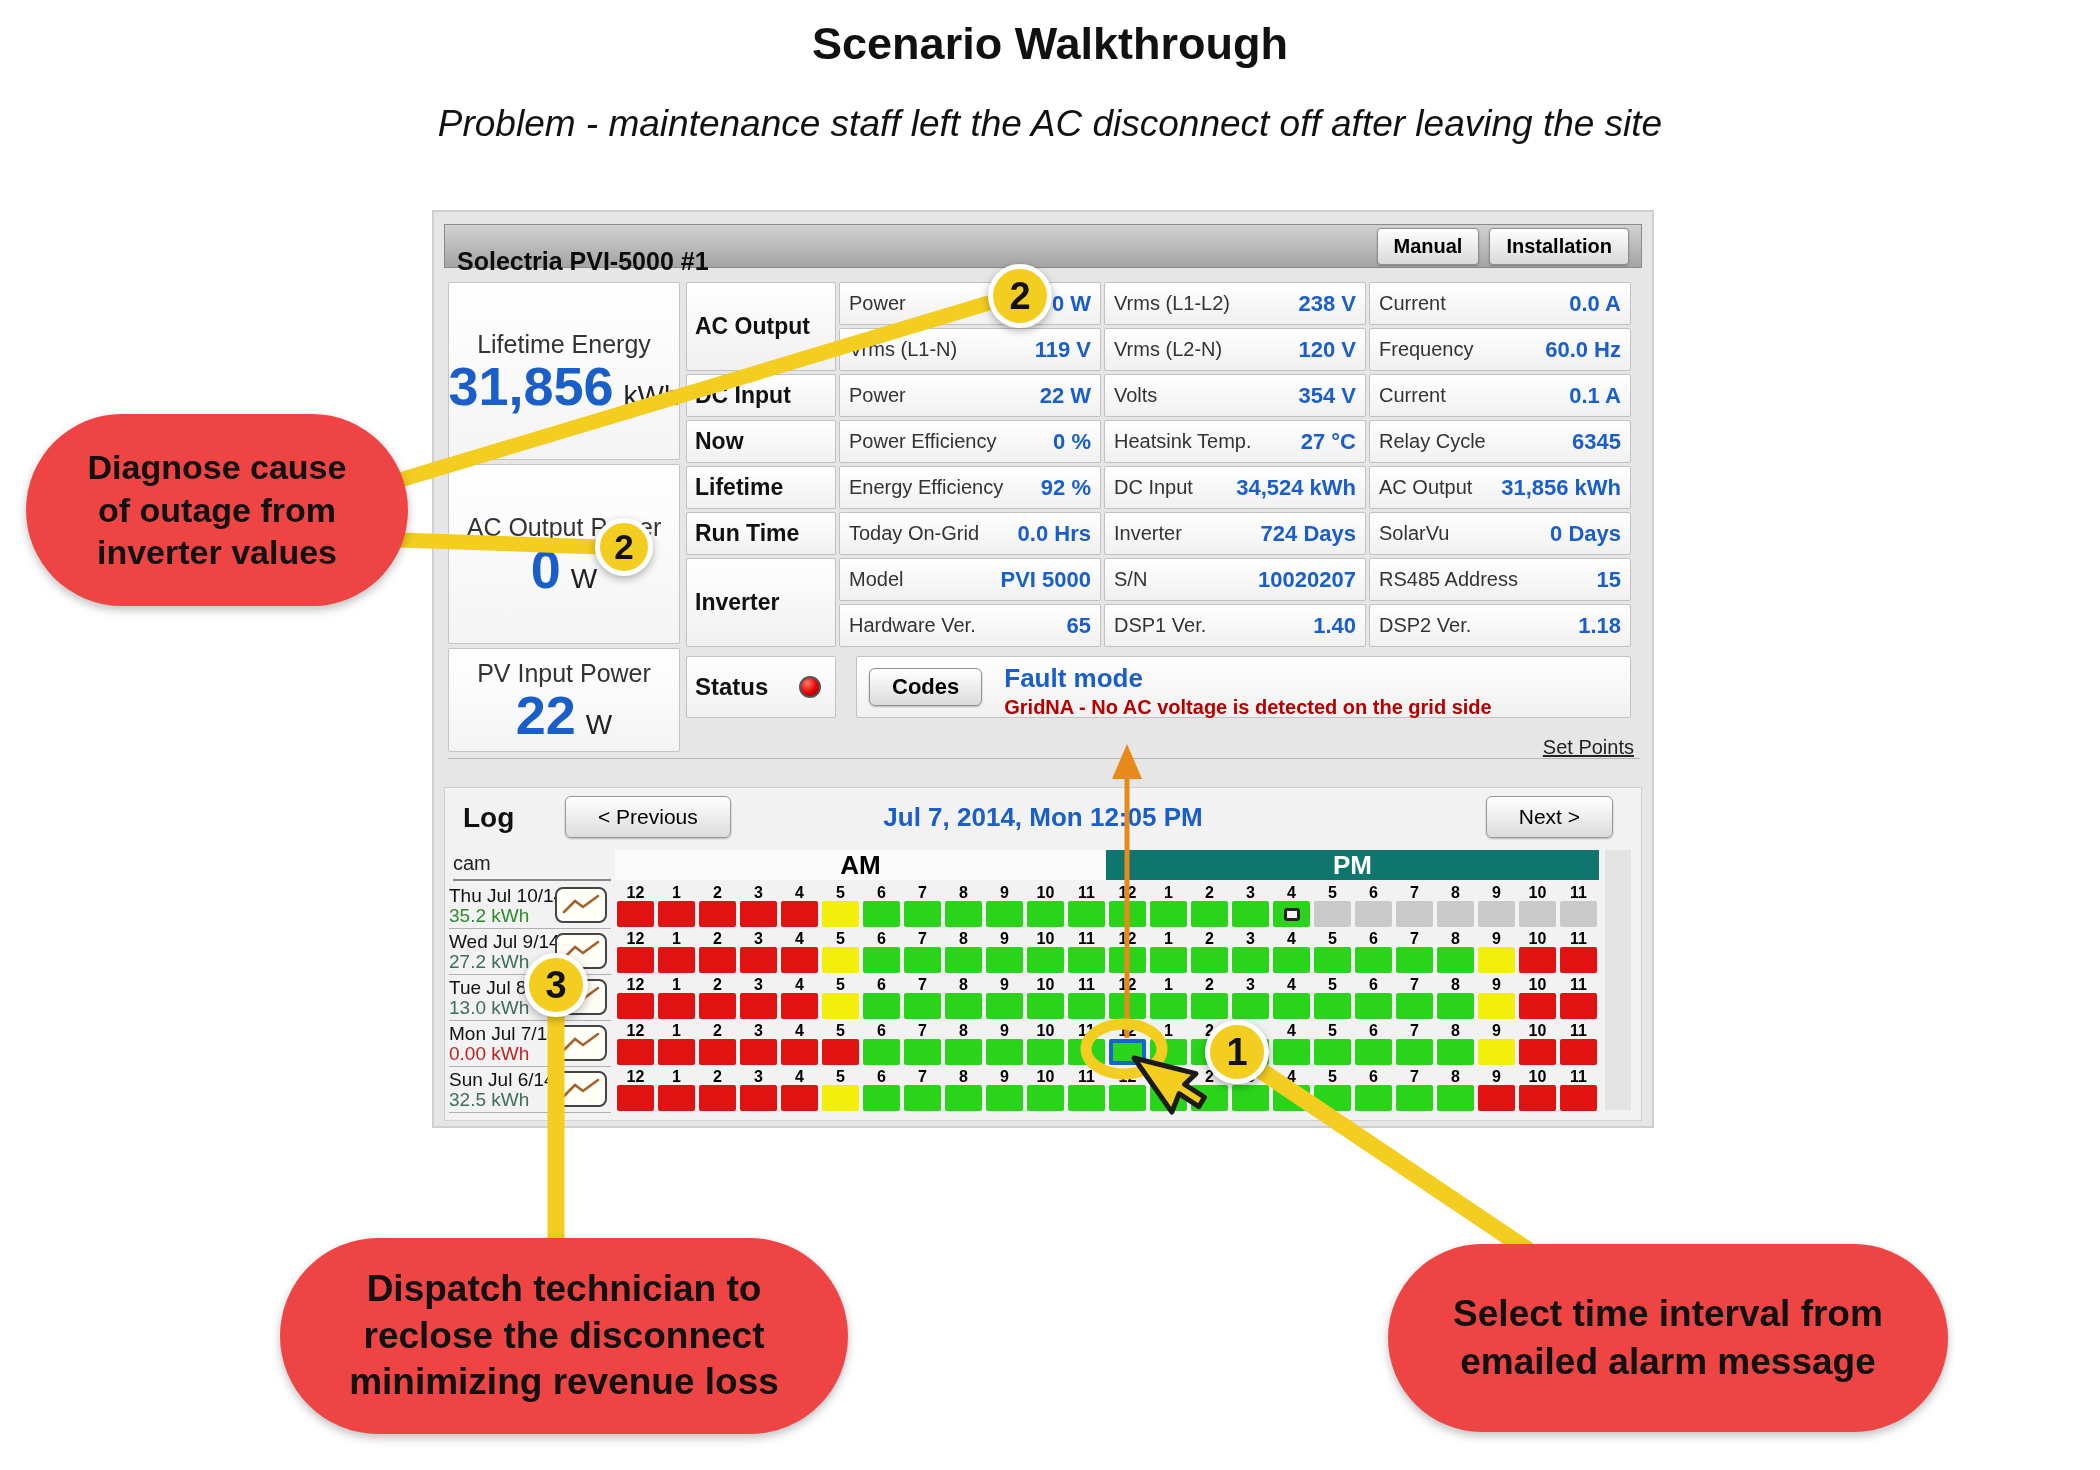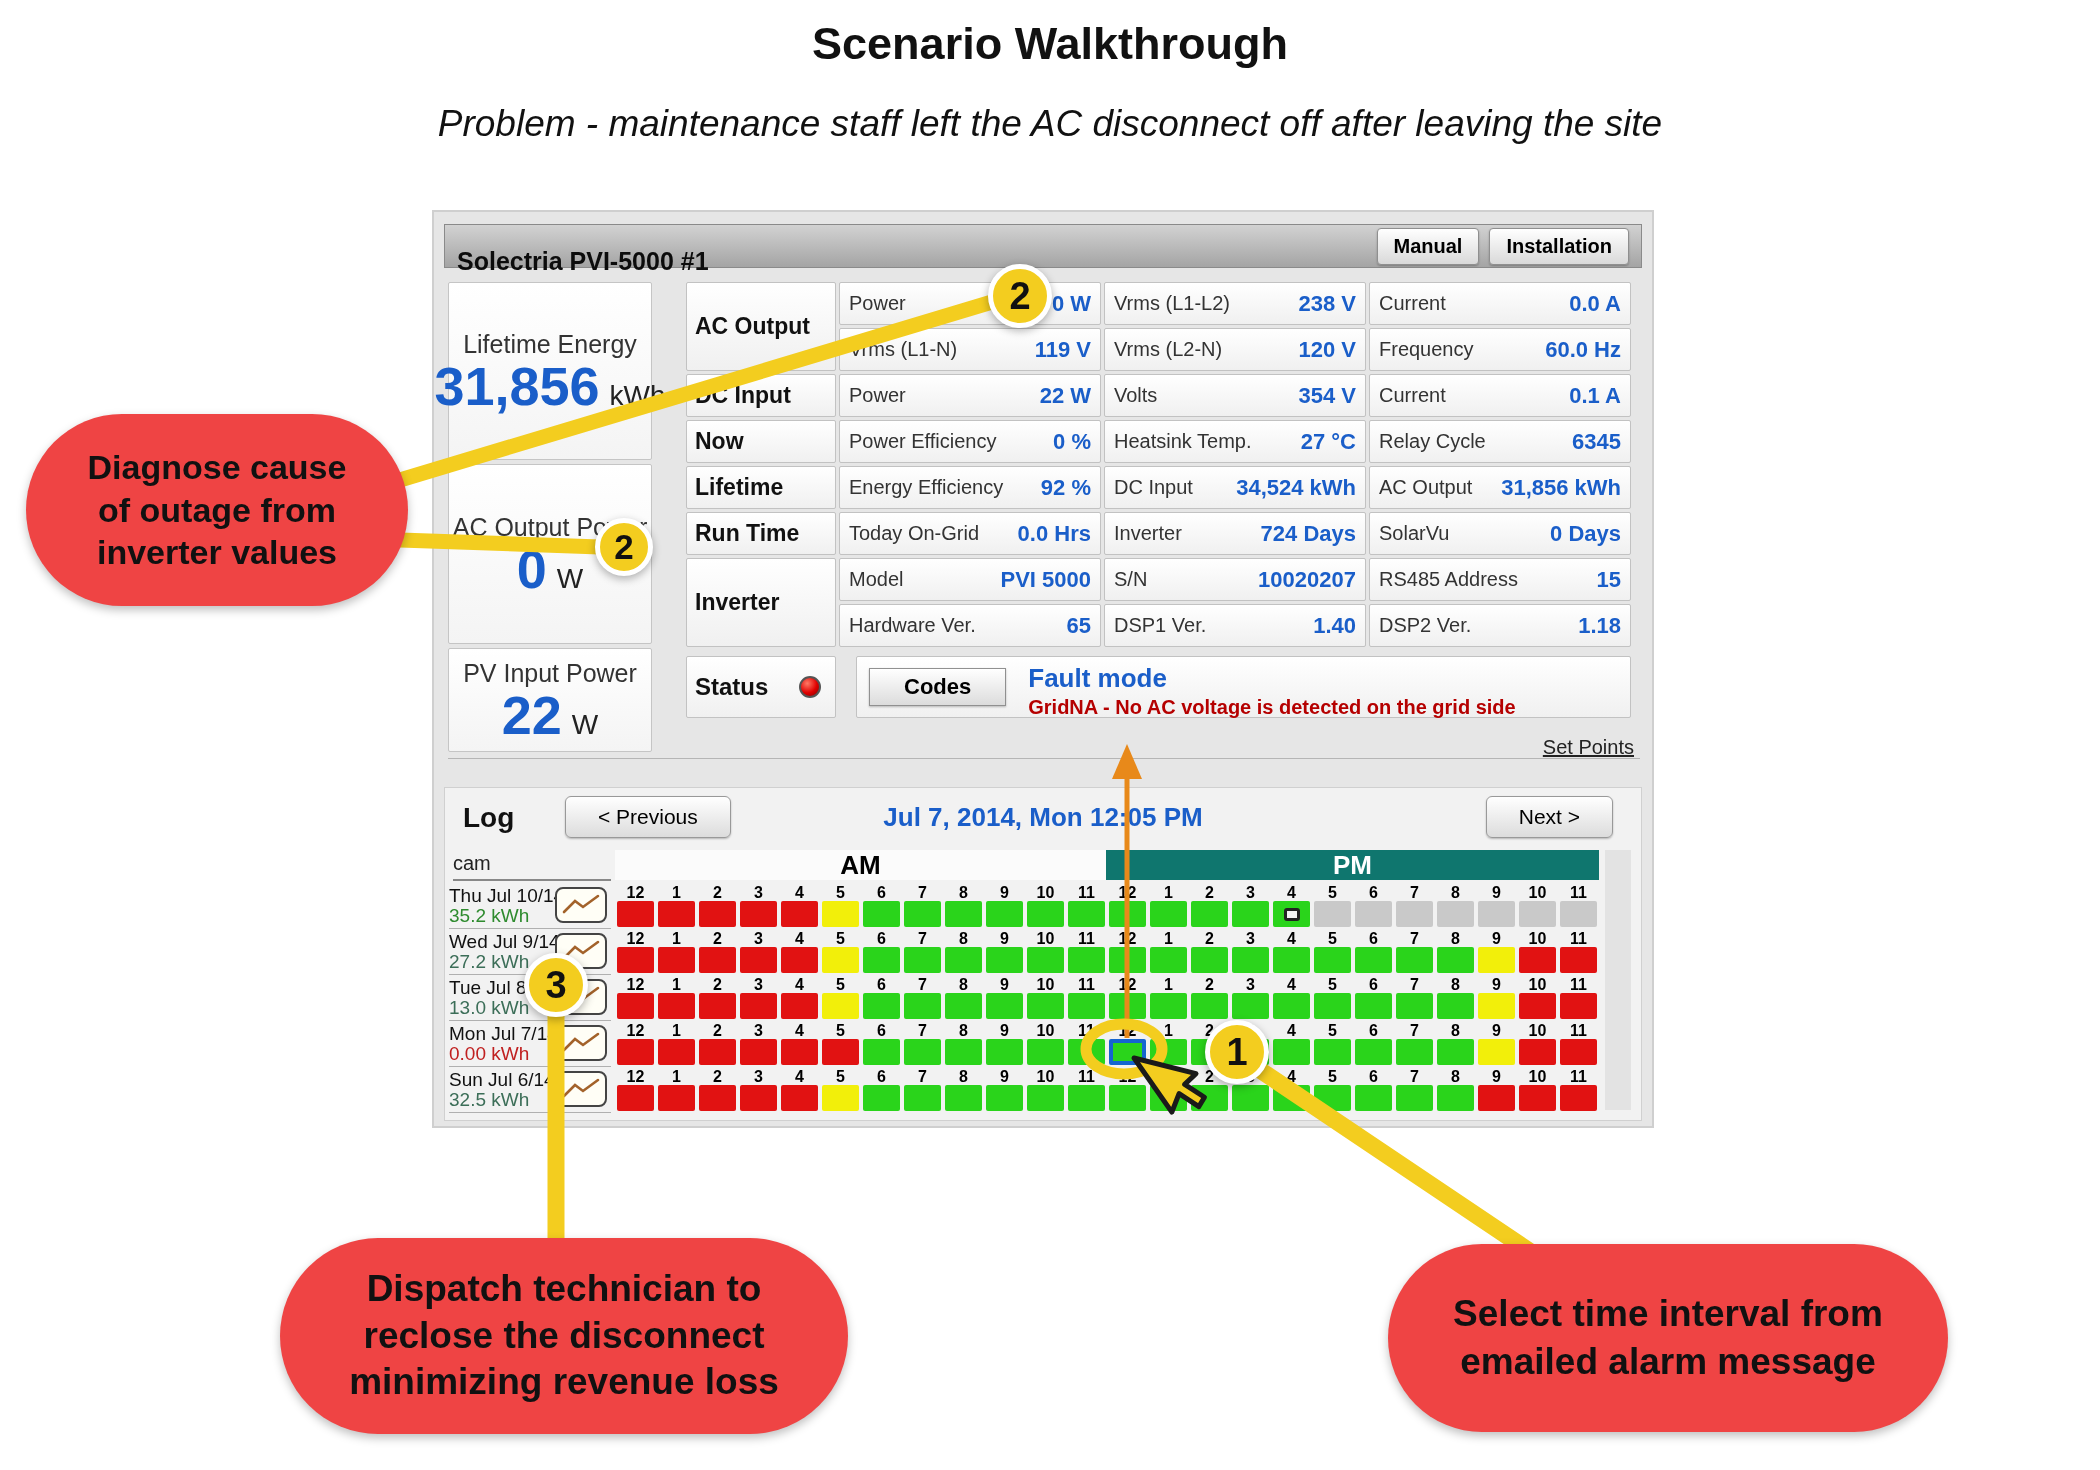--- a/index.html
+++ b/index.html
@@ -16,21 +16,21 @@
   #panel{position:absolute;left:432px;top:210px;width:1222px;height:918px;
     background:#e6e6e6;border:2px solid #cfcfcf;box-sizing:border-box;}
   .titlebar{position:absolute;left:10px;top:12px;width:1198px;height:44px;
     background:linear-gradient(#d2d2d2,#a4a4a4);border:1px solid #8a8a8a;
     display:flex;align-items:center;padding:0 12px;box-sizing:border-box;}
   .titlebar .ttl{font-size:25px;font-weight:bold;color:#0c0c0c;flex:1;margin-top:31px;}
   .tb-btn{font-size:20px;font-weight:bold;padding:6px 16px;margin-left:10px;cursor:pointer;
     background:linear-gradient(#ffffff,#d9d9d9);border:1px solid #8f8f8f;border-radius:4px;
     font-family:"Liberation Sans",sans-serif;box-shadow:0 1px 2px rgba(0,0,0,.25);}
   
-  .stat-box{position:absolute;left:14px;width:204px;box-sizing:border-box;
+  .stat-box{position:absolute;left:14px;width:232px;box-sizing:border-box;
     background:linear-gradient(#ffffff,#f4f4f4);border:1px solid #c5c5c5;border-radius:2px;
     display:flex;flex-direction:column;align-items:center;justify-content:center;}
   #stat1{top:70px;height:178px;}
   #stat2{top:252px;height:180px;}
   #stat3{top:436px;height:104px;}
   .stat-label{font-size:25px;color:#333;}
   .stat-value-row{display:flex;align-items:baseline;gap:10px;}
   .stat-value{font-size:54px;font-weight:bold;color:#1a5ec9;line-height:1;}
   .stat-unit{font-size:28px;color:#222;}
   
@@ -43,22 +43,22 @@
   .icell{display:flex;justify-content:space-between;align-items:center;padding:0 9px;}
   .clabel{font-size:20px;color:#333;white-space:nowrap;}
   .cvalue{font-size:22px;font-weight:bold;color:#1a5ec9;white-space:nowrap;margin-left:6px;}
   .status-row{position:absolute;left:252px;top:444px;width:945px;height:62px;display:flex;gap:20px;}
   .status-cell{width:150px;display:flex;align-items:center;justify-content:space-between;
     padding:0 14px 0 8px;font-size:24px;font-weight:bold;}
   .led{width:22px;height:22px;border-radius:50%;
     background:radial-gradient(circle at 35% 30%,#ff7a66,#e00000 55%,#7d0000);
     border:2px solid #555;box-sizing:border-box;}
   .status-main{flex:1;display:flex;align-items:flex-start;padding:6px 12px;gap:22px;}
-  .codes-btn{font-size:22px;font-weight:bold;padding:5px 34px;margin-top:5px;cursor:pointer;
-    border:1px solid #909090;border-radius:0;background:linear-gradient(#ffffff,#dcdcdc);
+  .codes-btn{font-size:22px;font-weight:bold;padding:5px 22px;margin-top:5px;cursor:pointer;
+    border:1px solid #909090;border-radius:6px;background:linear-gradient(#ffffff,#dcdcdc);
     font-family:"Liberation Sans",sans-serif;box-shadow:0 1px 2px rgba(0,0,0,.25);}
   .fault-title{font-size:26px;font-weight:bold;color:#1a5ec9;}
   .fault-detail{font-size:20px;font-weight:bold;color:#b50000;margin-top:2px;}
   .divider{position:absolute;left:14px;top:546px;width:1192px;border-top:1px solid #b5b5b5;}
   .set-points{position:absolute;right:18px;top:524px;font-size:20px;color:#222;
     text-decoration:underline;cursor:pointer;}
   
   .log-panel{position:absolute;left:10px;top:575px;width:1198px;height:334px;
     background:#f2f2f2;border:1px solid #d0d0d0;box-sizing:border-box;}
   .log-title{position:absolute;left:18px;top:14px;font-size:28px;font-weight:bold;}

